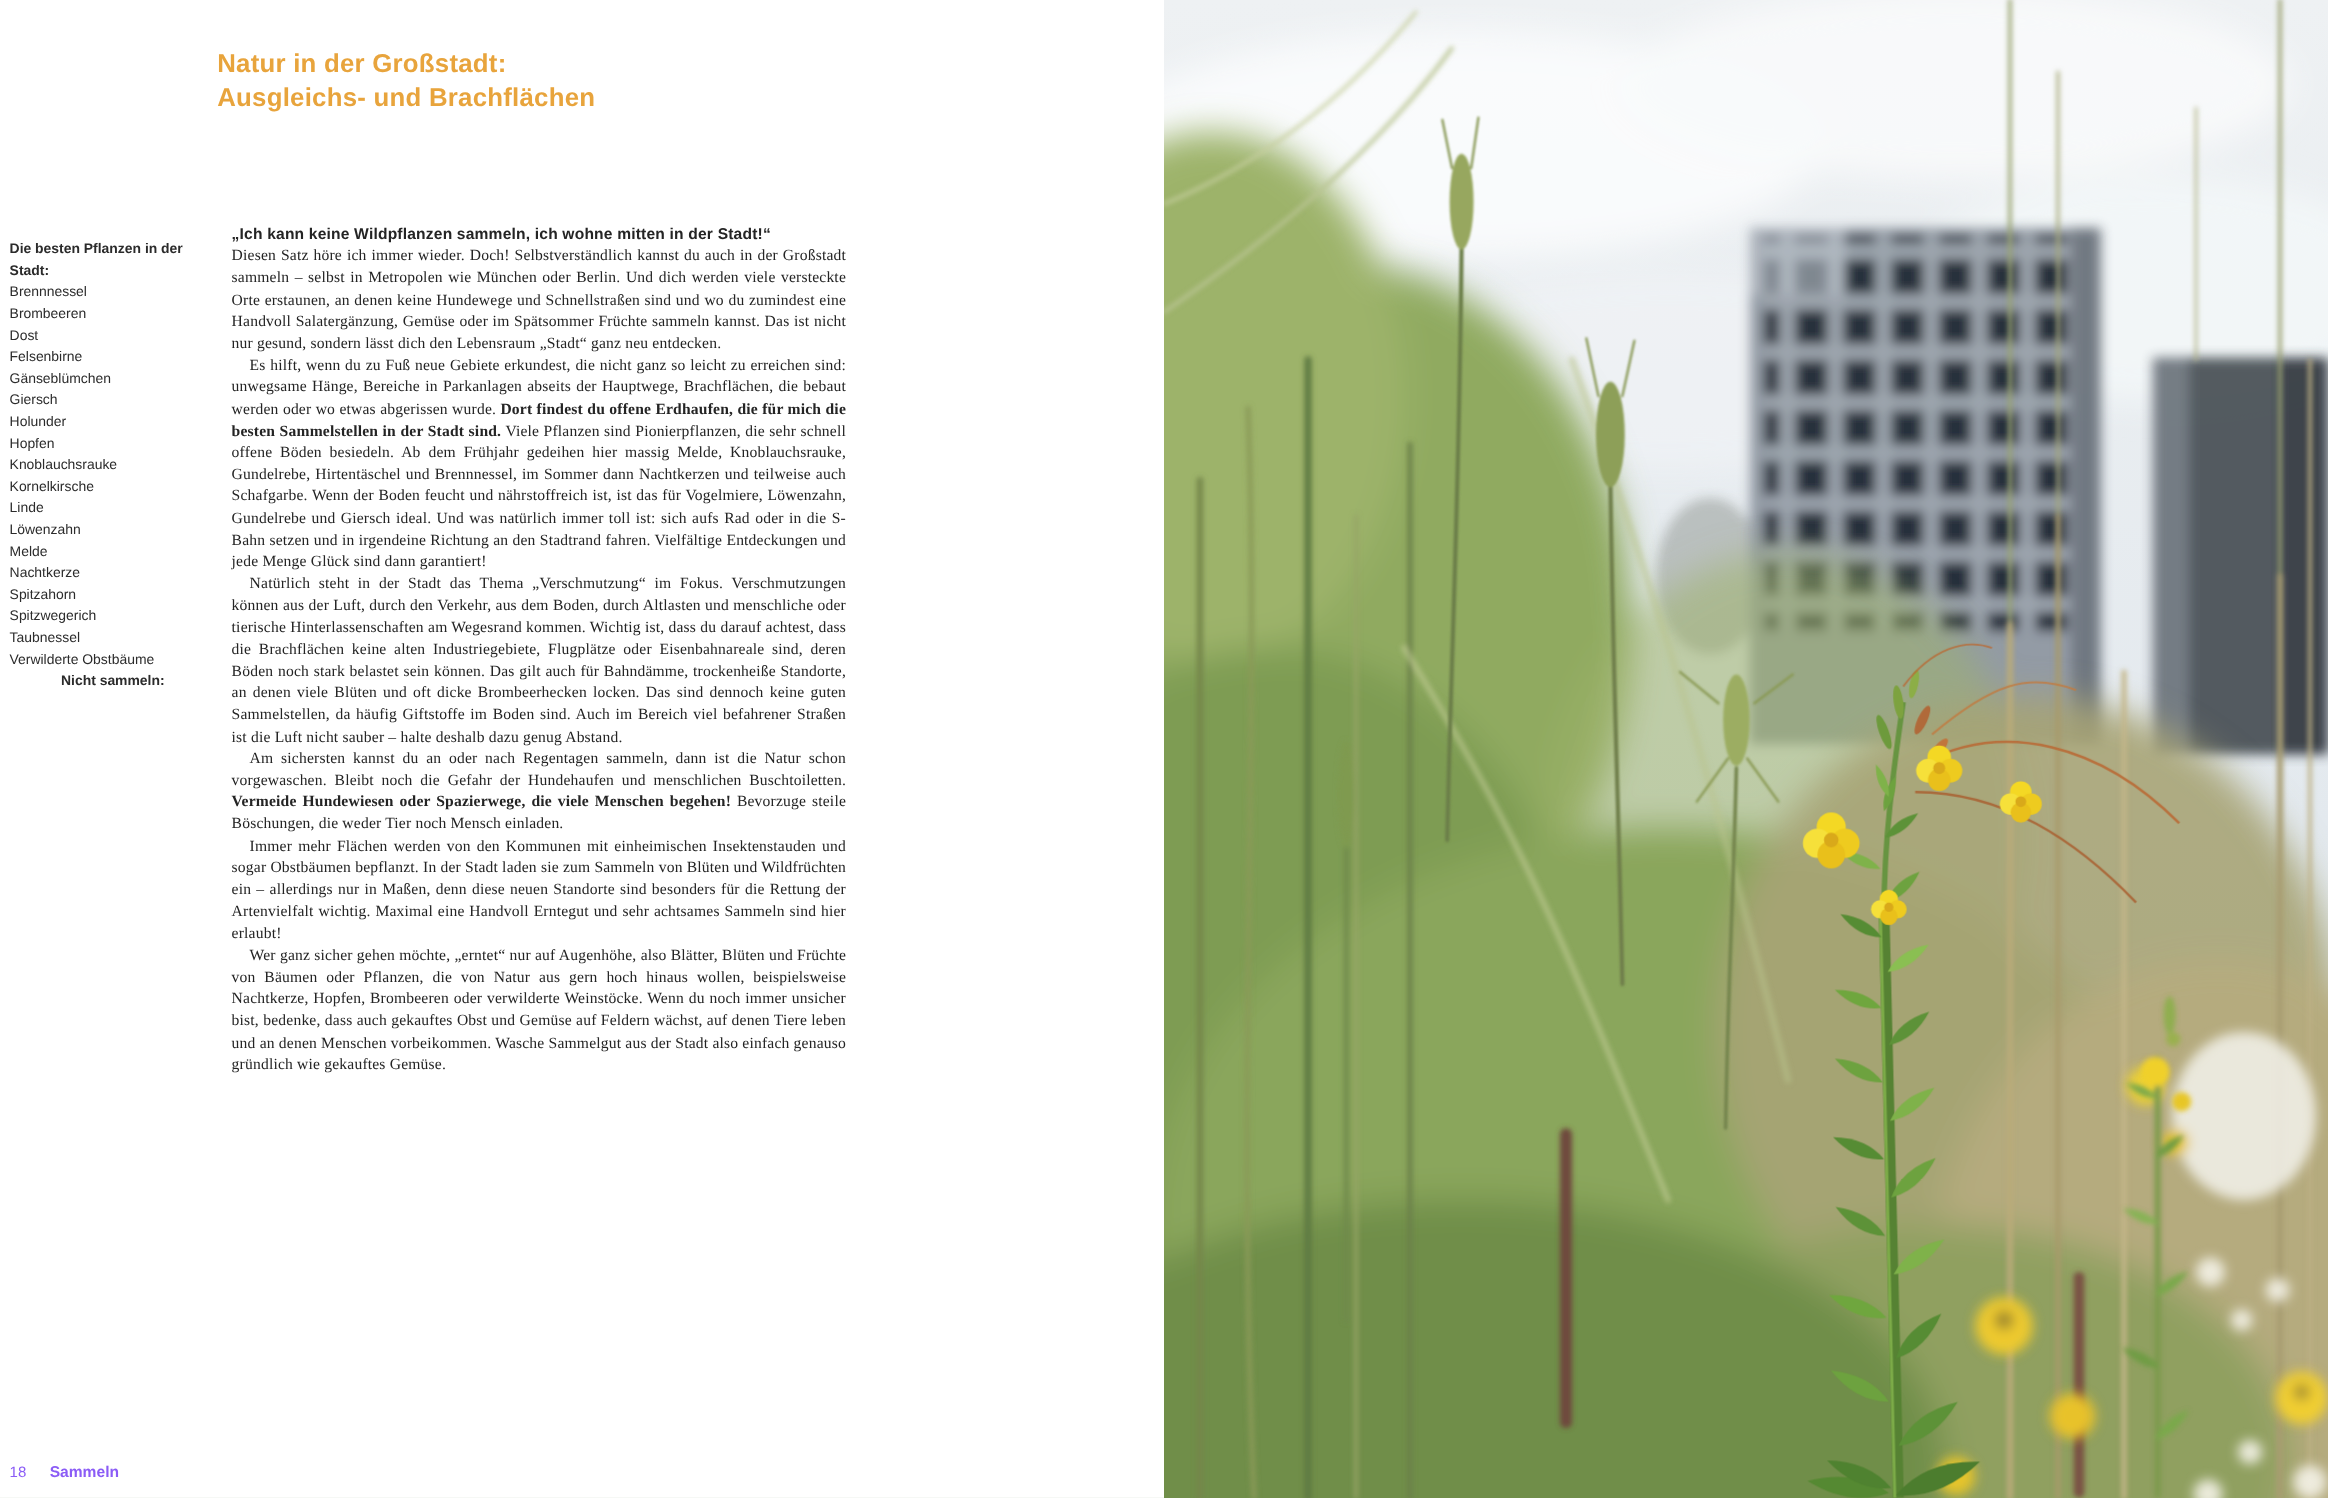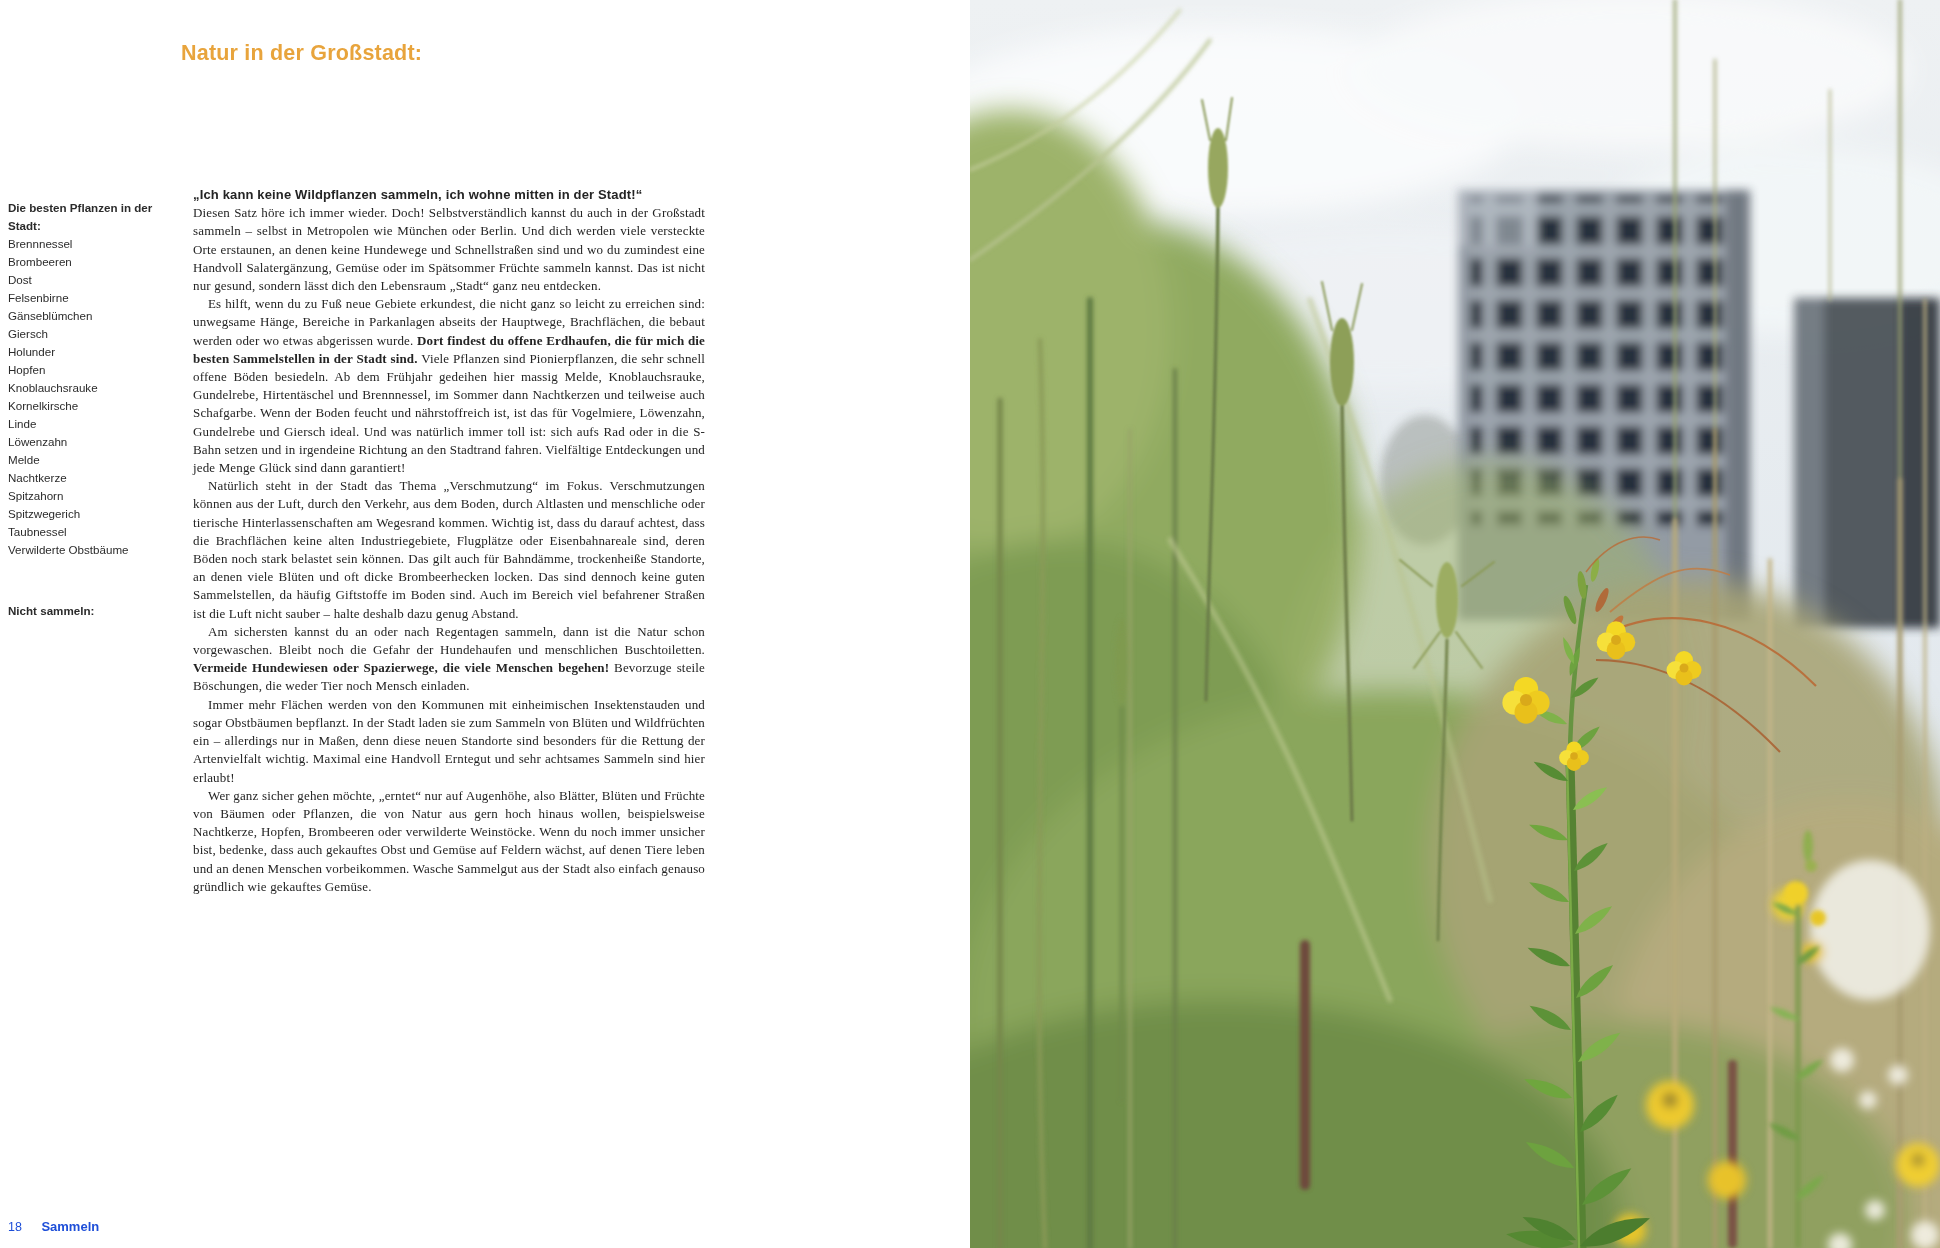--- a/index.html
+++ b/index.html
@@ -13,48 +13,49 @@
 
   .title{
     position:absolute;left:181px;top:40px;width:620px;
     font-size:21.5px;font-weight:bold;line-height:27.5px;
     color:var(--accent,#e8a43c);letter-spacing:.2px;
   }
   .title div{white-space:nowrap;}
 
   .sidebar{position:absolute;left:8px;top:199px;width:172px;font-size:11.6px;line-height:18px;color:#2b2b2b;}
   .sidebar .head{font-weight:bold;}
-  .sidebar .block2{margin-top:43px;}
+  .sidebar .block2{text-align:center;}
   .sidebar .li{font-weight:normal;}
 
   .article{
     position:absolute;left:181px;top:186px;width:512px;
     font-size:13px;line-height:18.2px;letter-spacing:.15px;
     text-align:justify;color:#242424;margin-left:12px;
   }
   .article .lead{font-weight:bold;}
   .article p{margin:0;font-family:Liberation Serif, serif;}
   .article p.indent{text-indent:15px;}
 
-  .footer{position:absolute;left:8px;top:1219px;font-size:12.5px;color:#1d4ed8;}
+  .footer{position:absolute;left:8px;top:1219px;font-size:12.5px;color:#8b5cf6;}
   .footer .pagenum{display:inline-block;font-weight:normal;}
   .footer .chapter{display:inline-block;font-weight:bold;margin-left:16px;font-size:13px;}
 
   .right-page{position:absolute;left:970px;top:0;width:970px;height:1248px;overflow:hidden;background:#dfe5dc;}
   .right-page svg{display:block;width:100%;height:100%;}
 </style>
 </head>
 <body>
 
 <div class="book">
 
   <div class="left-page">
 
     <div class="title">
       <div>Natur in der Großstadt:</div>
+      <div>Ausgleichs- und Brachflächen</div>
     </div>
 
     <div class="sidebar">
       <div>
         <div class="head">Die besten Pflanzen in der Stadt:</div>
         <div>
             <div class="li">Brennnessel</div>
             <div class="li">Brombeeren</div>
             <div class="li">Dost</div>
             <div class="li">Felsenbirne</div>

